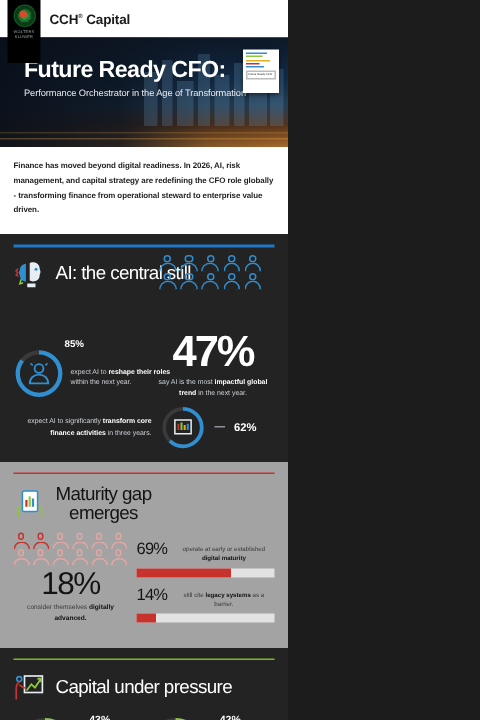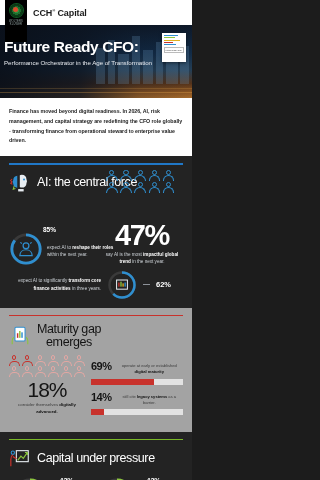--- a/index.html
+++ b/index.html
@@ -40,21 +40,21 @@
 
   
   .hero {
     height:73px; position:relative; overflow:hidden;
     background:
       linear-gradient(90deg, rgba(10,16,26,.97) 0%, rgba(12,20,32,.86) 42%, rgba(14,24,38,.42) 72%, rgba(16,28,44,.25) 100%),
       linear-gradient(180deg,#0d1726 0%,#123050 38%,#2b4a63 62%,#6b3a14 80%,#b4671e 92%,#d9852b 100%);
   }
   .sky-b { position:absolute; bottom:14px; background:rgba(120,170,210,.22); }
   .sky-l { position:absolute; background:rgba(255,190,90,.5); }
-  .hero-txt { position:absolute; left:4px; top:14px; z-index:3; }
+  .hero-txt { position:absolute; left:16px; top:14px; z-index:3; }
   .hero-title { font-size:15.5px; font-weight:700; color:#fff; letter-spacing:-.4px; line-height:1; }
   .hero-sub { font-size:6.2px; color:#e6e9ee; margin-top:4px; letter-spacing:-.05px; }
   .report-thumb {
     position:absolute; right:6px; top:8px; width:24px; height:29px;
     background:#fff; z-index:4; padding:2px; box-shadow:0 1px 3px rgba(0,0,0,.5);
   }
   .rt-line { height:1.2px; margin-bottom:1.1px; }
   .rt-tag { font-size:1.9px; color:#333; border:.3px solid #bbb; padding:.5px; margin-top:2px; line-height:1.3; }
 
   
@@ -109,21 +109,21 @@
   .pgrid-red .person i { left:2.9px; width:4.6px; height:4.6px; border-color:#e3a7a3; }
   .pgrid-red .person b { width:10.6px; height:5px; border-color:#e3a7a3; }
   .pgrid-red .prow:first-child .person:nth-child(-n+2) i { border-color:#c8322c; }
   .pgrid-red .prow:first-child .person:nth-child(-n+2) b { border-color:#c8322c; }
   .num18 { font-size:21px; font-weight:400; letter-spacing:-1px; color:#141414; margin-top:3px; line-height:1; }
   .mat-left .cap2 { font-size:4.4px; line-height:1.55; color:#3a3a3a; margin-top:2px; }
   .mat-left .cap2 b { color:#111; }
   .mat-right { flex:1; padding-top:6px; }
   .bar-row { margin-bottom:7px; }
   .bar-head { display:flex; align-items:flex-start; gap:4px; }
-  .bar-num { font-size:11px; font-weight:700; color:#141414; letter-spacing:-.5px; line-height:1; }
+  .bar-num { font-size:11px; font-weight:400; color:#141414; letter-spacing:-.5px; line-height:1; }
   .bar-cap { font-size:4.1px; line-height:1.5; color:#3a3a3a; padding-top:2px; }
   .bar-cap b { color:#111; }
   .track { height:6px; background:#e2e2e2; margin-top:3px; }
   .fill { height:100%; background:#c8322c; }
 
   
   .cap-body { padding:2px 9px 9px 9px; }
   .cap-stats { display:flex; justify-content:space-around; margin-top:4px; }
   .cap-item { width:84px; text-align:center; position:relative; }
   .cap-item .pcttop { font-size:7px; font-weight:700; color:#fff; position:absolute;
@@ -186,21 +186,21 @@
           <path d="M14 3c3 0 5 2 5 4.5 0 1 .6 1.4.6 2.6 0 1-.6 1.6-.6 2.6 0 2.6-2 4.3-5 4.3-1 0-1.6-.2-2.2-.6V3.6c.6-.4 1.2-.6 2.2-.6z" fill="#e8edf2"></path>
           <path d="M9 4.2c-2.6.3-4.3 2-4.3 4.2 0 .6-.8 1.2-.8 2.3 0 1.1.8 1.6.8 2.4 0 2.2 1.7 3.8 4.3 4.1V4.2z" fill="#2f8fd0"></path>
           <path d="M3.4 7.6l-1.6 1.8 1.3 1.4-1.2 1.6 1.8 1" fill="none" stroke="#c8322c" stroke-width="1.1"></path>
           <path d="M5.6 15.4l-1 3.4 2.4-.8" fill="none" stroke="#8dc63f" stroke-width="1.1"></path>
           <circle cx="16.4" cy="8.2" r="1.1" fill="#2f8fd0"></circle>
           <path d="M10 18.6h6v2.6h-6z" fill="#e8edf2"></path>
         </svg>
       </span>
       <div class="sec-title">
         <span class="bd">AI:</span>
-        <span class="lt">the central force</span>
+        <span class="lt">the central still</span>
       </div>
     </div>
 
     <div class="ai-body">
 
       <div class="people-grid">
         <div class="prow">
           <span class="person">
               <i></i>
               <b></b>

